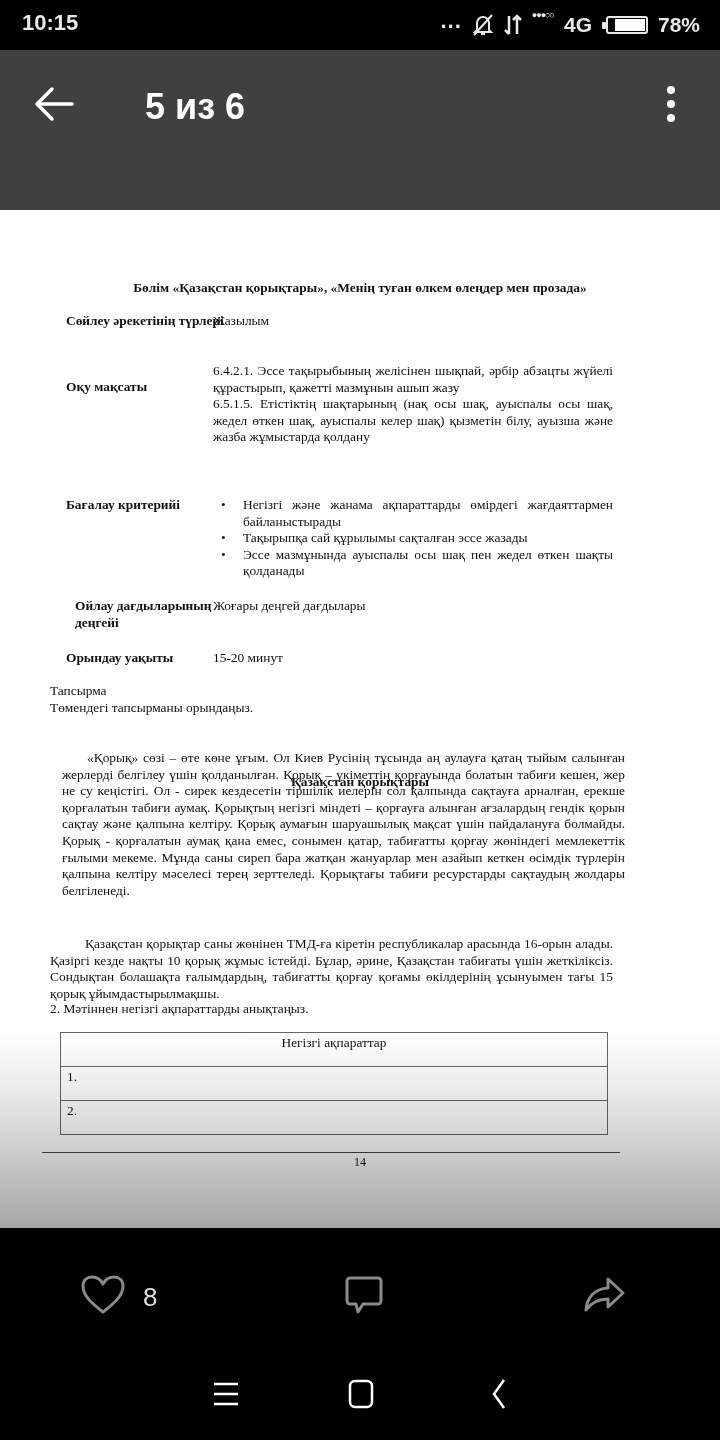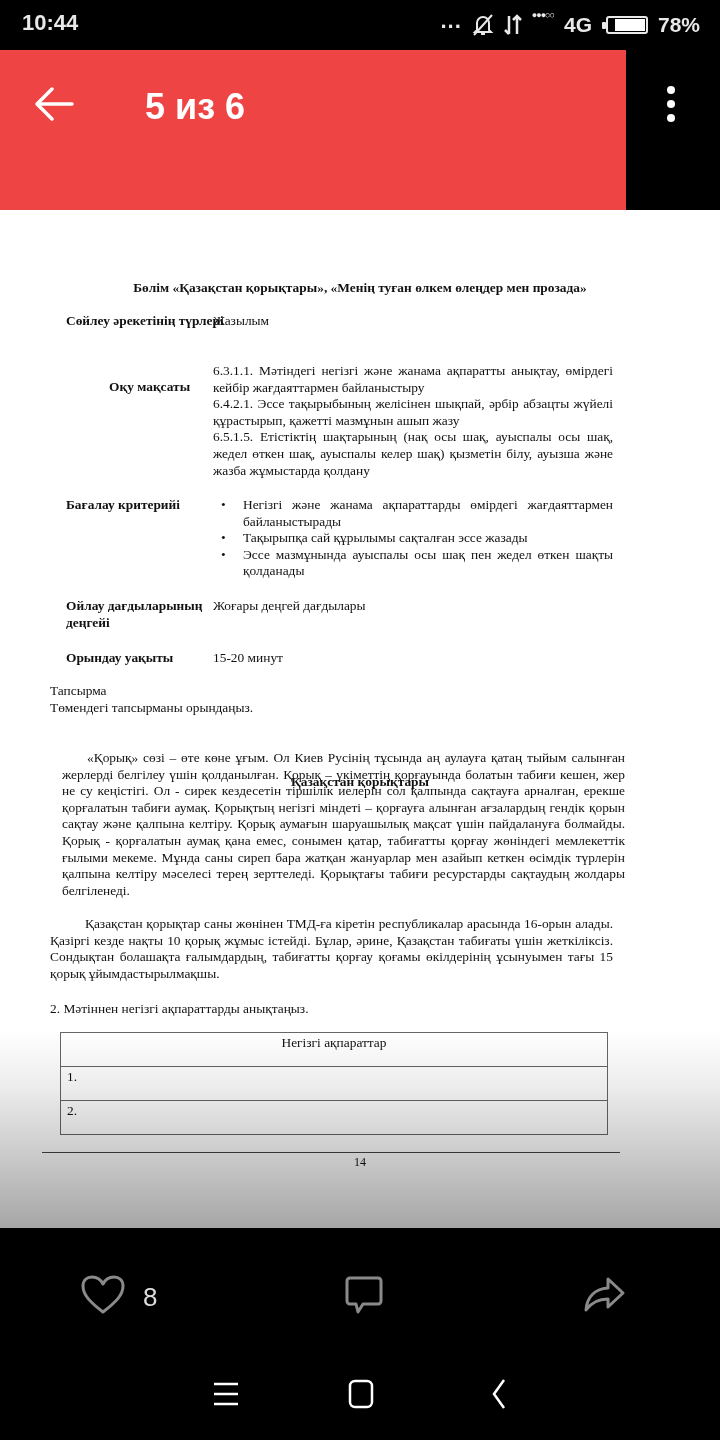--- a/index.html
+++ b/index.html
@@ -10,57 +10,57 @@
     .status-bar { position: absolute; left: 0; top: 0; width: 720px; height: 50px; background: #000; }
     .status-time { position: absolute; left: 22px; top: 10px; font-size: 22px; font-weight: bold; color: #e8e8e8; }
     .status-right { position: absolute; right: 20px; top: 10px; height: 30px; display: flex; align-items: center; gap: 10px; color: #e8e8e8; font-weight: bold; font-size: 21px; }
     .status-dots { font-size: 22px; letter-spacing: 1px; margin-top: -8px; }
     .sig-dots { font-size: 9px; position: relative; top: -10px; letter-spacing: -1px; }
     .battery { width: 42px; height: 18px; border: 2px solid #e8e8e8; border-radius: 3px; position: relative; display: inline-block; margin-left: 4px; }
     .battery::before { content: ""; position: absolute; left: -6px; top: 4px; width: 4px; height: 7px; background: #e8e8e8; border-radius: 1px; }
     .battery-fill { position: absolute; top: 1px; bottom: 1px; right: 1px; background: #fff; }
 
     
-    .app-bar { position: absolute; left: 0; top: 50px; width: 626px; height: 160px; background: #ef4444; }
+    .app-bar { position: absolute; left: 0; top: 50px; width: 720px; height: 160px; background: #404040; }
     .back-btn { position: absolute; left: 32px; top: 82px; width: 44px; height: 44px; }
     .app-title { position: absolute; left: 145px; top: 84px; font-size: 36px; font-weight: bold; color: #fff; }
     .more-btn { position: absolute; left: 656px; top: 82px; width: 30px; height: 44px; }
 
     
     .doc { position: absolute; left: 0; top: 210px; width: 720px; height: 1018px; background: #fff; color: #111; font-family: "Liberation Serif", serif; font-size: 13.4px; line-height: 16.6px; overflow: hidden; }
     .doc-shade { position: absolute; left: 0; right: 0; top: 820px; bottom: 0; background: linear-gradient(to bottom, rgba(0,0,0,0) 0%, rgba(0,0,0,0.08) 30%, rgba(0,0,0,0.35) 100%); pointer-events: none; }
     .section-title { position: absolute; left: 0; width: 720px; top: 70px; text-align: center; font-weight: bold; }
     .row { position: absolute; left: 50px; width: 563px; }
     .row-label { position: absolute; left: 16px; width: 160px; font-weight: bold; }
     .row-value { position: absolute; left: 163px; width: 400px; text-align: justify; }
     .bul { list-style: none; }
     .bul li { position: relative; padding-left: 30px; text-align: justify; }
     .bul li::before { content: "•"; position: absolute; left: 8px; top: 0; }
     .body-text { position: absolute; left: 50px; width: 563px; text-align: justify; }
     .indent { text-indent: 25px; margin-left: 12px; }
-    .indent2 { text-indent: 35px; }
+    .indent2 { text-indent: 35px; margin-top: 20px; }
     .center-title { position: absolute; left: 0; width: 720px; text-align: center; font-weight: bold; margin-top: 40px; }
     .info-table { position: absolute; left: 60px; top: 822px; width: 548px; border-collapse: collapse; }
     .info-table td { border: 1.5px solid #666; height: 34px; vertical-align: top; padding: 2px 6px; }
     .info-table .th { text-align: center; }
     .footer-line { position: absolute; left: 42px; width: 578px; top: 942px; height: 1px; background: #444; }
     .page-num { position: absolute; left: 0; width: 720px; top: 944px; text-align: center; font-size: 12px; }
 
     
     .action-bar { position: absolute; left: 0; top: 1228px; width: 720px; height: 120px; background: #000; }
     .act { position: absolute; top: 46px; height: 44px; }
     .like-count { position: absolute; left: 143px; top: 54px; font-size: 26px; color: #ddd; }
     .nav-bar { position: absolute; left: 0; top: 1348px; width: 720px; height: 92px; background: #000; }
     .nav-btn { position: absolute; top: 28px; width: 36px; height: 36px; }
   </style>
 </head>
 <body>
 
 <div class="status-bar">
-  <span class="status-time">10:44</span>
+  <span class="status-time">10:15</span>
   <div class="status-right">
     <span class="status-dots">...</span>
     <svg width="22" height="24" viewBox="0 0 22 24">
       <path d="M5 17 V10 a6 6 0 0 1 12 0 V17 L19 19 H3 Z" fill="none" stroke="#e8e8e8" stroke-width="2"></path>
       <path d="M9 21 h4" stroke="#e8e8e8" stroke-width="2"></path>
       <path d="M2 22 L20 2" stroke="#e8e8e8" stroke-width="2"></path>
     </svg>
     <svg width="18" height="22" viewBox="0 0 18 22">
       <path d="M5 2 V20 M1 16 L5 20" stroke="#e8e8e8" stroke-width="2.5" fill="none"></path>
       <path d="M13 20 V2 M9 6 L13 2 L17 6" stroke="#e8e8e8" stroke-width="2.5" fill="none"></path>
@@ -94,41 +94,40 @@
   <div class="section-title">Бөлім «Қазақстан қорықтары», «Менің туған өлкем өлеңдер мен прозада»</div>
 
   <div class="row" style="top:103px;">
     <div class="row-label">Сөйлеу әрекетінің түрлері</div>
     <div class="row-value">
       <div>Жазылым</div>
     </div>
   </div>
 
   <div class="row" style="top:153px;">
-    <div class="row-label" style="top:16px;margin-left:43px;">Оқу мақсаты</div>
-    <div class="row-value">
-      <div>6.3.1.1. Мәтіндегі негізгі және жанама ақпаратты анықтау, өмірдегі кейбір жағдаяттармен байланыстыру</div>
+    <div class="row-label" style="top:16px;">Оқу мақсаты</div>
+    <div class="row-value">
       <div>6.4.2.1. Эссе тақырыбының  желісінен шықпай, әрбір абзацты жүйелі құрастырып, қажетті мазмұнын ашып жазу</div>
       <div>6.5.1.5. Етістіктің шақтарының  (нақ  осы шақ, ауыспалы осы шақ, жедел өткен шақ, ауыспалы келер шақ) қызметін білу, ауызша және жазба жұмыстарда қолдану</div>
     </div>
   </div>
 
   <div class="row" style="top:287px;">
     <div class="row-label">Бағалау критерийі</div>
     <div class="row-value">
       <ul class="bul">
         <li>Негізгі және жанама ақпараттарды өмірдегі жағдаяттармен байланыстырады</li>
         <li>Тақырыпқа сай құрылымы сақталған эссе жазады</li>
         <li>Эссе мазмұнында ауыспалы осы шақ пен  жедел өткен шақты қолданады</li>
       </ul>
     </div>
   </div>
 
   <div class="row" style="top:388px;">
-    <div class="row-label" style="width:165px;">Ойлау дағдыларының деңгейі</div>
+    <div class="row-label" style="width:165px;margin-left:9px;">Ойлау дағдыларының деңгейі</div>
     <div class="row-value">
       <div>Жоғары деңгей дағдылары</div>
     </div>
   </div>
 
   <div class="row" style="top:440px;">
     <div class="row-label">Орындау уақыты</div>
     <div class="row-value">
       <div>15-20 минут</div>
     </div>

